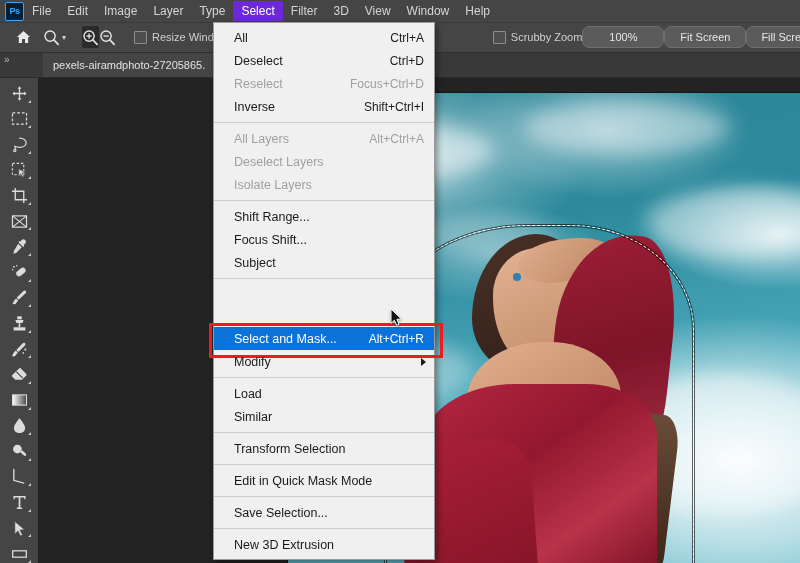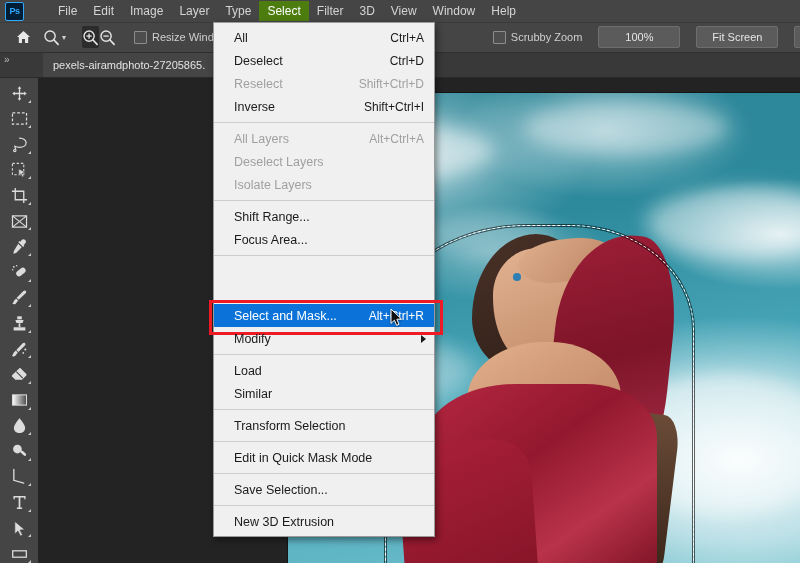--- a/index.html
+++ b/index.html
@@ -11,31 +11,31 @@
   }
   .app{position:absolute;inset:0;}
 
   
   .menubar{
     position:absolute;left:0;top:0;width:800px;height:22px;
     background:#454545;display:flex;align-items:center;
     border-bottom:1px solid #3a3a3a;z-index:30;
   }
   .ps-logo{
-    width:17px;height:17px;margin-left:5px;margin-right:26px;
+    width:17px;height:17px;margin-left:5px;margin-right:0;
     background:#001e36;border:1px solid #31a8ff;border-radius:2px;
     color:#31a8ff;font-size:9px;font-weight:bold;
     display:flex;align-items:center;justify-content:center;
     letter-spacing:-0.5px;
   }
   .menu-item{
     font-size:12px;color:#d4d4d4;padding:3px 8px;
     line-height:14px;white-space:nowrap;cursor:default;
   }
-  .menu-item.active{background:#4d7c0f;color:#ffffff;}
+  .menu-item.active{background:#6d28d9;color:#ffffff;}
 
   
   .optionsbar{
     position:absolute;left:0;top:22px;width:800px;height:30px;
     background:#454545;display:flex;align-items:center;
     border-bottom:1px solid #2f2f2f;z-index:20;
   }
   .opt-sep{width:1px;height:22px;background:#383838;margin:0 6px;}
   .opt-home{
     width:26px;height:22px;display:flex;align-items:center;justify-content:center;
@@ -47,23 +47,23 @@
   .opt-toolicon.sel{background:#2b2b2b;border-radius:2px;}
   .opt-caret{font-size:8px;color:#cfcfcf;margin-left:2px;margin-right:4px;}
   .opt-check{display:flex;align-items:center;margin-left:6px;}
   .checkbox{
     width:11px;height:11px;border:1px solid #8d8d8d;background:#4e4e4e;
     border-radius:1px;margin-right:5px;display:inline-block;
   }
   .opt-label{font-size:11px;color:#cfcfcf;white-space:nowrap;}
   .opt-btn{
     height:20px;min-width:64px;background:#5b5b5b;border:1px solid #6e6e6e;
-    border-radius:2px;color:#e6e6e6;font-size:11px;
+    border-radius:7px;color:#e6e6e6;font-size:11px;
     display:flex;align-items:center;justify-content:center;
-    margin-left:16px;padding:0 8px;white-space:nowrap;
+    margin-left:0;padding:0 8px;white-space:nowrap;
   }
 
   
   .tabbar{
     position:absolute;left:0;top:52px;width:800px;height:25px;
     background:#393939;z-index:15;border-bottom:1px solid #2a2a2a;
   }
   .tab-expand{
     position:absolute;left:4px;top:2px;font-size:10px;color:#b9b9b9;
   }
@@ -451,21 +451,21 @@
         <div class="mi">
           <span class="lbl">All</span>
           <span class="acc">Ctrl+A</span>
         </div>
         <div class="mi">
           <span class="lbl">Deselect</span>
           <span class="acc">Ctrl+D</span>
         </div>
         <div class="mi disabled">
           <span class="lbl">Reselect</span>
-          <span class="acc">Shift+Ctrl+D</span>
+          <span class="acc">Focus+Ctrl+D</span>
         </div>
         <div class="mi">
           <span class="lbl">Inverse</span>
           <span class="acc">Shift+Ctrl+I</span>
         </div>
         <div class="mi-sep"></div>
         <div class="mi disabled">
           <span class="lbl">All Layers</span>
           <span class="acc">Alt+Ctrl+A</span>
         </div>
@@ -473,21 +473,24 @@
           <span class="lbl">Deselect Layers</span>
         </div>
         <div class="mi disabled">
           <span class="lbl">Isolate Layers</span>
         </div>
         <div class="mi-sep"></div>
         <div class="mi">
           <span class="lbl">Shift Range...</span>
         </div>
         <div class="mi">
-          <span class="lbl">Focus Area...</span>
+          <span class="lbl">Focus Shift...</span>
+        </div>
+        <div class="mi">
+          <span class="lbl">Subject</span>
         </div>
         <div class="mi-sep"></div>
         <div class="redbox-wrap">
           <div class="mi highlight">
             <span class="lbl">Select and Mask...</span>
             <span class="acc">Alt+Ctrl+R</span>
           </div>
           <div class="redbox" style="border-color: rgb(238, 27, 36);"></div>
         </div>
         <div class="mi">

